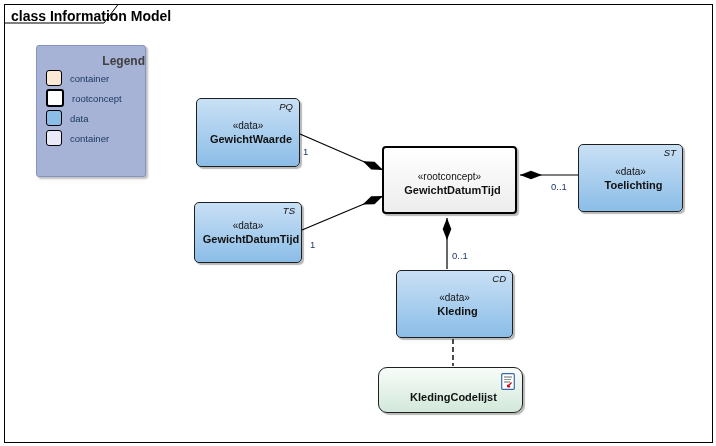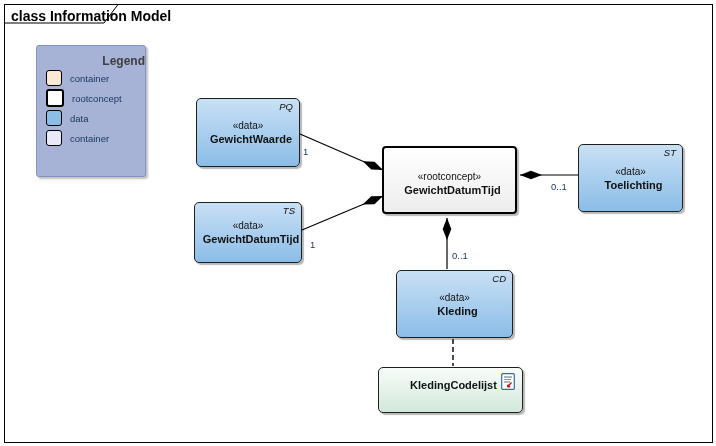--- a/index.html
+++ b/index.html
@@ -19,21 +19,21 @@
   .swatch.codelist{background:#c7e5cd;}
   .swatch.constraint{background:#e9e9f8;}
   .legend-row .lbl{margin-left:8px;font-size:9.5px;color:#17365d;}
   
   .node{position:absolute;border:1.2px solid #1f1f1f;border-radius:5px;z-index:2;box-shadow:2px 2px 1px rgba(0,0,0,0.28);box-sizing:border-box;display:flex;flex-direction:column;align-items:center;justify-content:center;text-align:right;}
   .node .tag{position:absolute;top:2px;right:6px;font-size:9.5px;font-style:italic;color:#111;}
   .node .stereotype{font-size:10px;color:#111;line-height:13px;}
   .node .cname{font-size:11px;font-weight:bold;color:#111;line-height:14px;margin-left:6px;}
   .node.data-node{background:linear-gradient(to bottom,#c9e0f5 0%,#8bbde7 100%);}
   .node.root-node{background:linear-gradient(to bottom,#ffffff 0%,#ededed 100%);border:2.6px solid #000;border-radius:4px;justify-content:flex-start;padding-top:22px;}
-  .node.codelist-node{background:linear-gradient(to bottom,#f8fcf9 0%,#d2e8da 100%);justify-content:flex-start;padding-top:10px;}
+  .node.codelist-node{background:linear-gradient(to bottom,#f8fcf9 0%,#d2e8da 100%);justify-content:flex-start;padding-top:22px;border-radius:9px;}
   #n-gewichtwaarde{left:196px;top:98px;width:104px;height:69px;}
   #n-gewichtdatumtijd{left:194px;top:202px;width:108px;height:61px;}
   #n-lichaamsgewicht{left:382px;top:146px;width:135px;height:68px;}
   #n-toelichting{left:578px;top:144px;width:105px;height:68px;}
   #n-kleding{left:396px;top:270px;width:117px;height:68px;}
   #n-kledingcodelijst{left:378px;top:367px;width:145px;height:46px;}
   #doc-icon{position:absolute;right:7px;top:5px;width:14px;height:17px;}
   
   #connectors{position:absolute;left:0;top:0;width:716px;height:446px;z-index:1;}
   .mult{position:absolute;font-size:9.5px;color:#1f3864;z-index:3;white-space:nowrap;}

